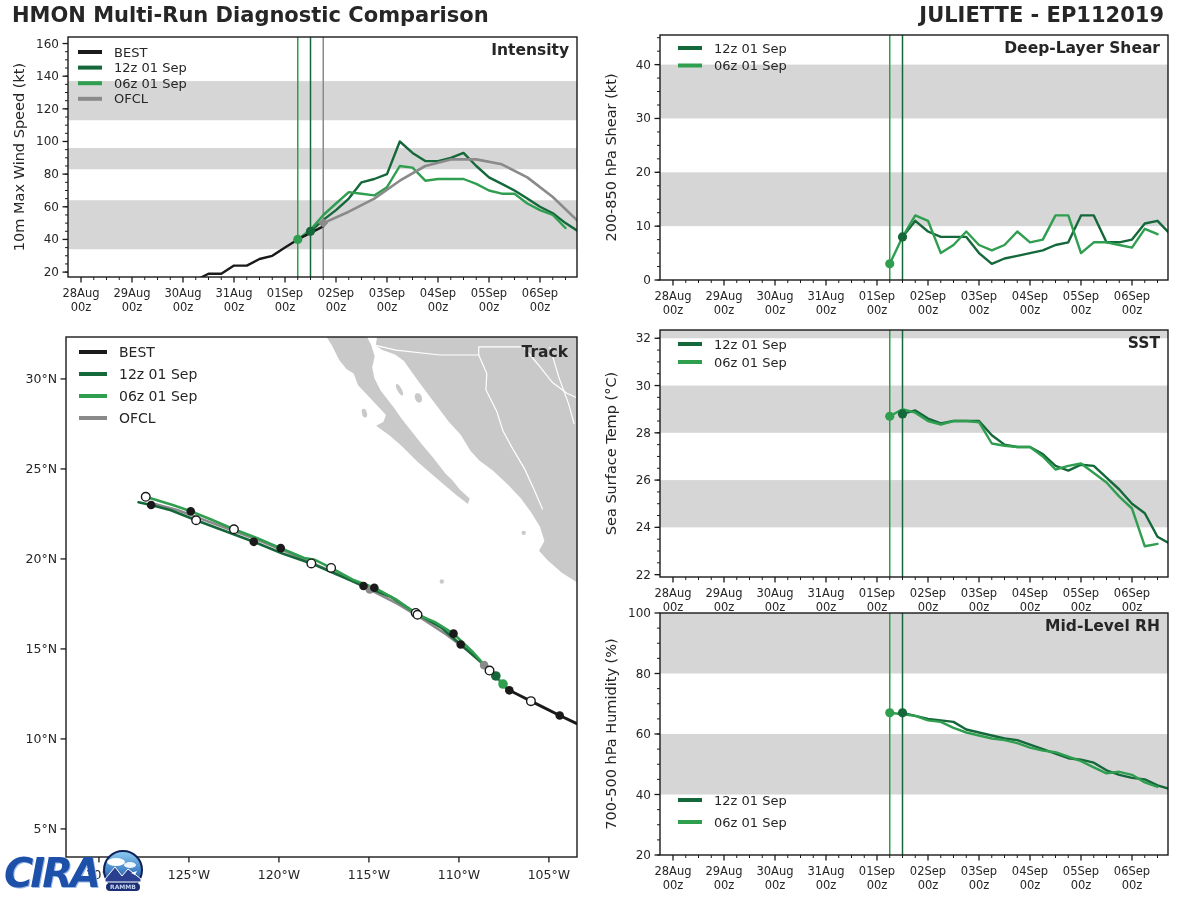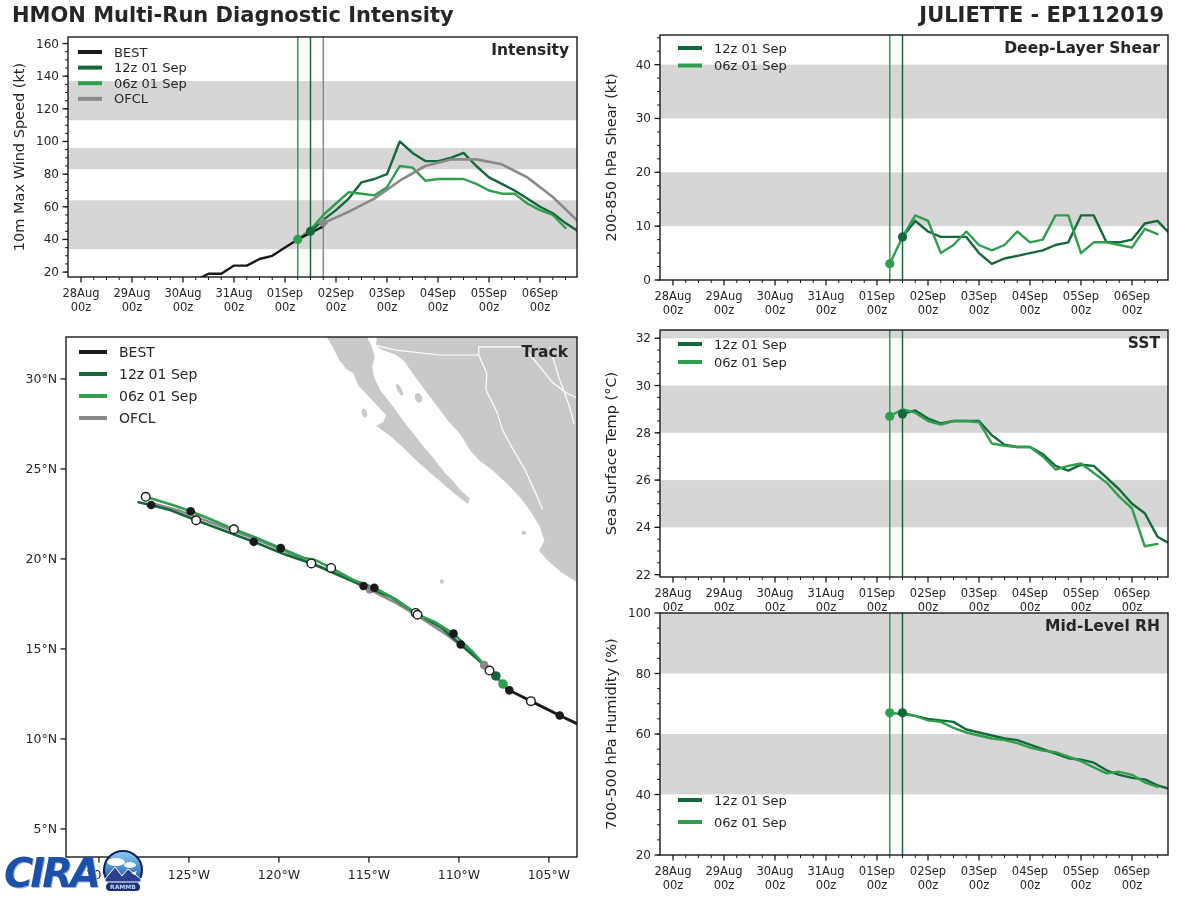--- a/index.html
+++ b/index.html
@@ -10,21 +10,21 @@
   .title-right{right:36px;}
   #charts{position:absolute;left:0;top:0;}
   #charts text{font-family:"DejaVu Sans","Liberation Sans",sans-serif;fill:#262626;}
   .logo{position:absolute;left:4px;top:849px;display:flex;align-items:flex-end;gap:2px;}
   .logo .cira-text{font-size:40px;font-weight:800;font-style:italic;color:#1d50a8;
        letter-spacing:-3px;line-height:44px;text-shadow:1px 1px 0 #9db9e6;}
 </style>
 </head>
 <body>
 
-<div class="title title-left">HMON Multi-Run Diagnostic Intensity</div>
+<div class="title title-left">HMON Multi-Run Diagnostic Comparison</div>
 <div class="title title-right">JULIETTE - EP112019</div>
 
 <svg id="charts" width="1200" height="900">
     <g transform="translate(68,37)">
       <clipPath id="clip-intensity">
         <rect x="0" y="0" width="509" height="240"></rect>
       </clipPath>
       <rect x="0" y="163.26530612244898" width="509" height="48.9795918367347" fill="#d6d6d6"></rect>
       <rect x="0" y="111.0204081632653" width="509" height="21.224489795918373" fill="#d6d6d6"></rect>
       <rect x="0" y="44.081632653061206" width="509" height="39.1836734693878" fill="#d6d6d6"></rect>

